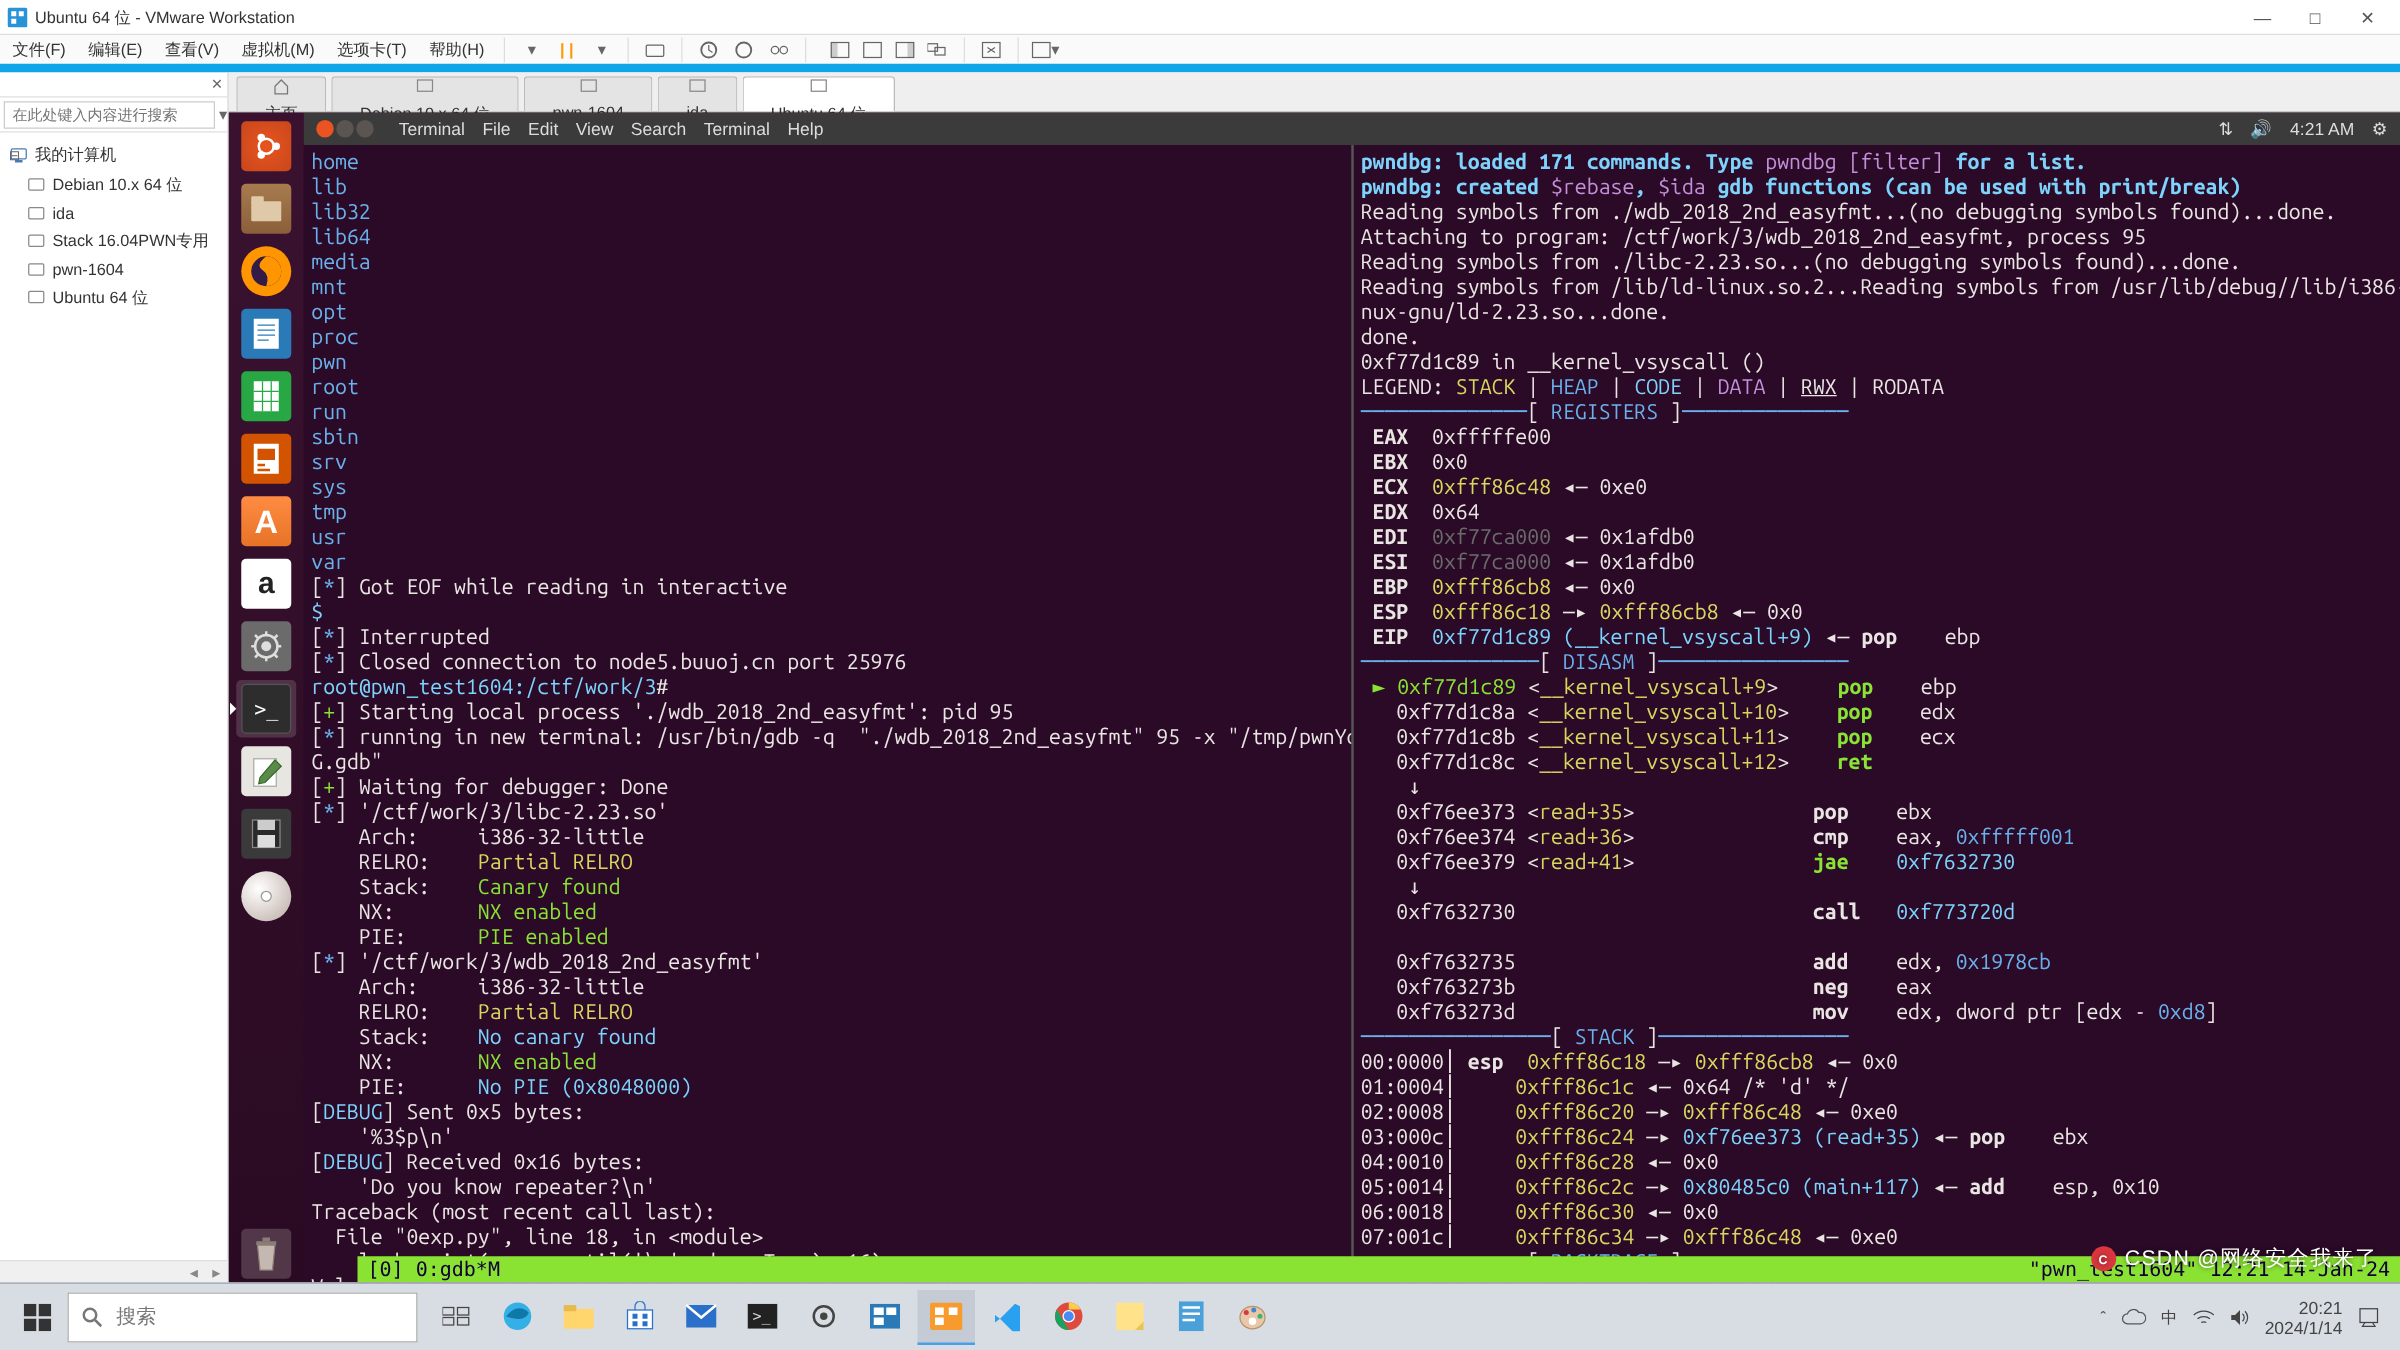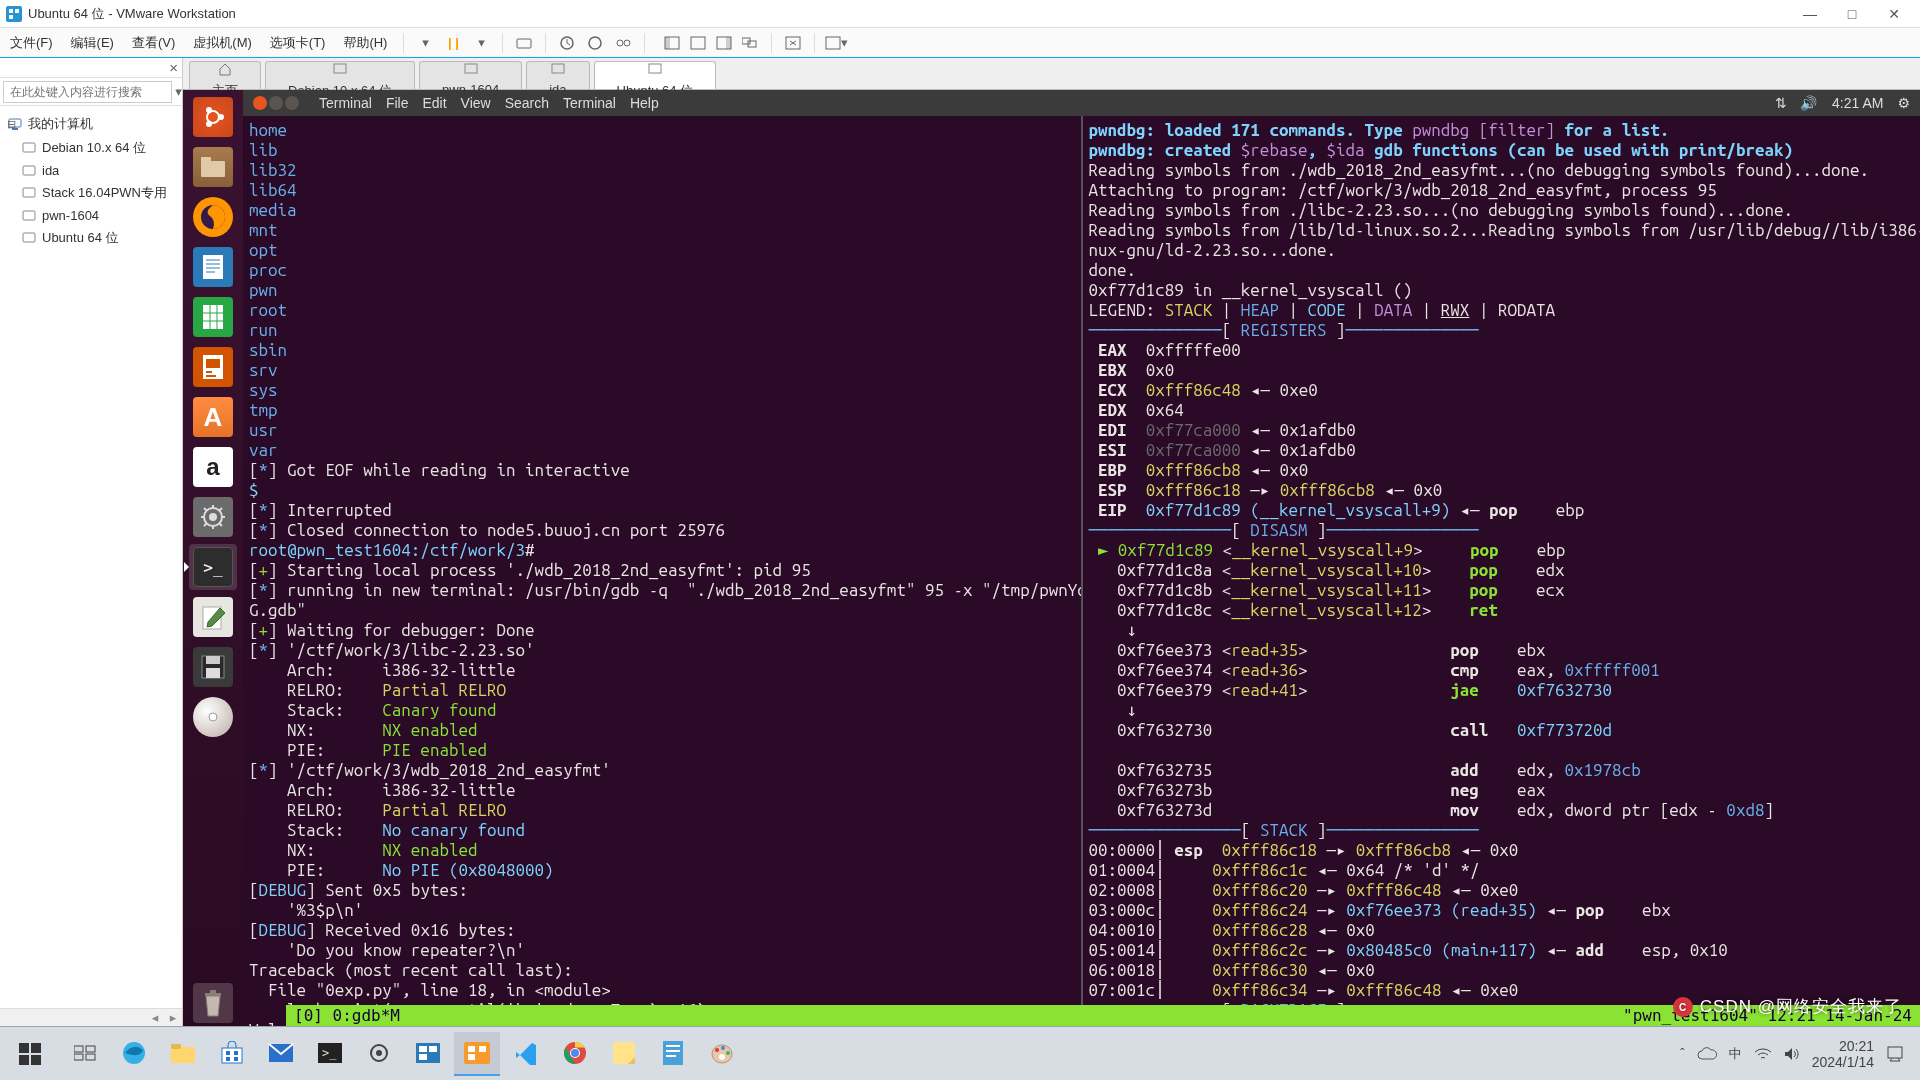--- a/index.html
+++ b/index.html
@@ -2,21 +2,21 @@
 <html><head>
 <meta charset="utf-8">
 <style>
 * { margin:0; padding:0; box-sizing:border-box; }
 body { width:1920px; height:1080px; font-family:"Segoe UI",Arial,sans-serif; font-size:13px; background:#f0f0f0; overflow:hidden; position:relative; }
 .titlebar { height:28px; background:#fff; display:flex; align-items:center; padding:0 6px; border-bottom:1px solid #ddd; }
 .titlebar .logo { width:16px; height:16px; margin-right:6px; }
 .titlebar .title { font-size:13px; color:#333; flex:1; }
 .titlebar .winctl { display:flex; gap:2px; }
 .titlebar .winctl span { width:40px; height:24px; display:flex; align-items:center; justify-content:center; color:#555; font-size:14px; }
-.menubar { height:30px; background:#fafafa; display:flex; align-items:center; padding:0 4px; border-bottom:1px solid #0ea5e9; gap:6px; }
+.menubar { height:30px; background:#fafafa; display:flex; align-items:center; padding:0 4px; border-bottom:7px solid #0ea5e9; gap:6px; }
 .menubar .mitem { padding:4px 6px; font-size:13px; color:#333; }
 .menubar .sep { width:1px; height:20px; background:#ddd; margin:0 4px; }
 .menubar .tbtn { width:22px; height:22px; display:flex; align-items:center; justify-content:center; color:#666; }
 .menubar .tbtn.orange { color:#f90; font-weight:bold; }
 .menubar .tgrp { display:flex; gap:4px; margin-left:6px; }
 .content { display:flex; height:calc(100% - 28px - 30px - 54px); }
 .sidebar-left { width:183px; background:#fff; border-right:1px solid #ccc; display:flex; flex-direction:column; }
 .search-row { height:28px; display:flex; border-bottom:1px solid #e0e0e0; }
 .search-row input { flex:1; border:1px solid #ccc; padding:2px 6px; font-size:12px; height:22px; margin:3px; }
 .search-row .sicon { width:26px; display:flex; align-items:center; justify-content:center; color:#666; }
@@ -457,20 +457,27 @@
 
 <div class="taskbar">
   <div class="start">
     <svg width="22" height="22">
         <rect x="0" y="0" width="10" height="10" fill="#333"></rect>
         <rect x="12" y="0" width="10" height="10" fill="#333"></rect>
         <rect x="0" y="12" width="10" height="10" fill="#333"></rect>
         <rect x="12" y="12" width="10" height="10" fill="#333"></rect>
       </svg>
   </div>
+  <div class="searchbox">
+    <svg width="18" height="18">
+        <circle cx="7" cy="7" r="5" fill="none" stroke="#777" stroke-width="2"></circle>
+        <line x1="11" y1="11" x2="16" y2="16" stroke="#777" stroke-width="2"></line>
+      </svg>
+    <span>搜索</span>
+  </div>
   <div class="apps">
     <div class="app">
         <svg width="22" height="18">
           <rect x="0" y="2" width="9" height="6" fill="none" stroke="#444"></rect>
           <rect x="12" y="2" width="9" height="6" fill="none" stroke="#444"></rect>
           <rect x="0" y="10" width="9" height="6" fill="none" stroke="#444"></rect>
           <rect x="12" y="10" width="9" height="6" fill="none" stroke="#444"></rect>
         </svg>
       </div>
     <div class="app">

